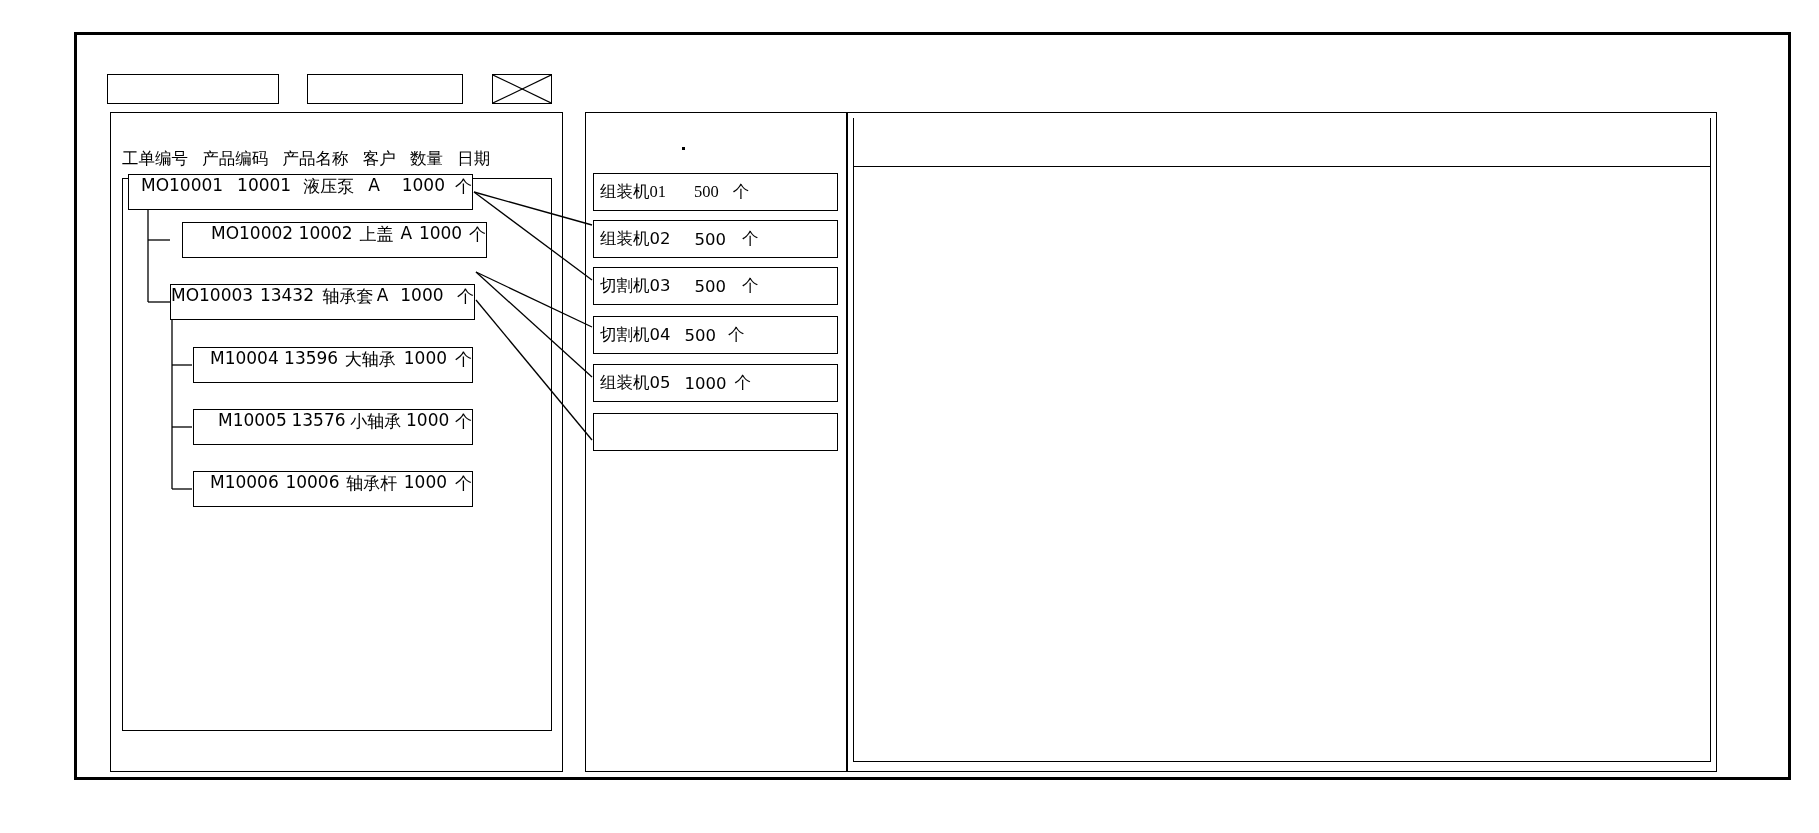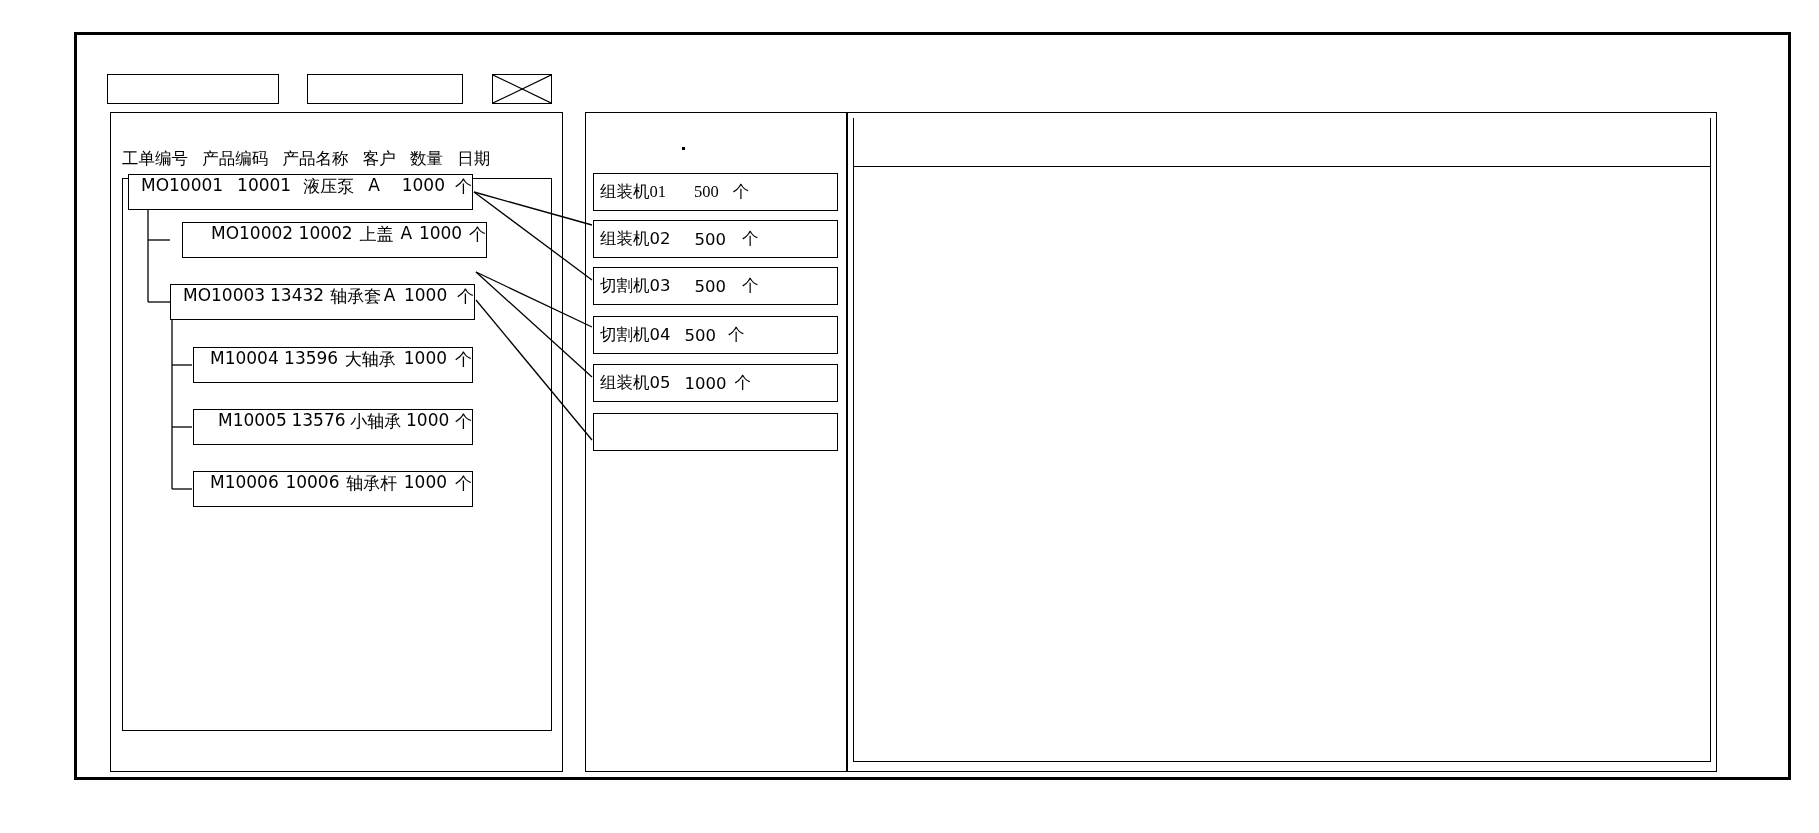--- a/index.html
+++ b/index.html
@@ -210,21 +210,21 @@
     <span style="width:10px"></span>
     <span class="cell">上盖</span>
     <span style="width:10px"></span>
     <span class="cell">A</span>
     <span style="width:10px"></span>
     <span class="cell">1000</span>
     <span style="width:10px"></span>
     <span class="cell">个</span>
   </div>
 
-  <div class="node" style="left:170px; top:284px; width:305px; height:36px; padding-left:12px;">
+  <div class="node" style="left:170px; top:284px; width:305px; height:36px; ">
     <span class="cell">MO10003</span>
     <span style="width:8px"></span>
     <span class="cell">13432</span>
     <span style="width:10px"></span>
     <span class="cell">轴承套</span>
     <span style="width:4px"></span>
     <span class="cell">A</span>
     <span style="width:14px"></span>
     <span class="cell">1000</span>
     <span style="width:16px"></span>

